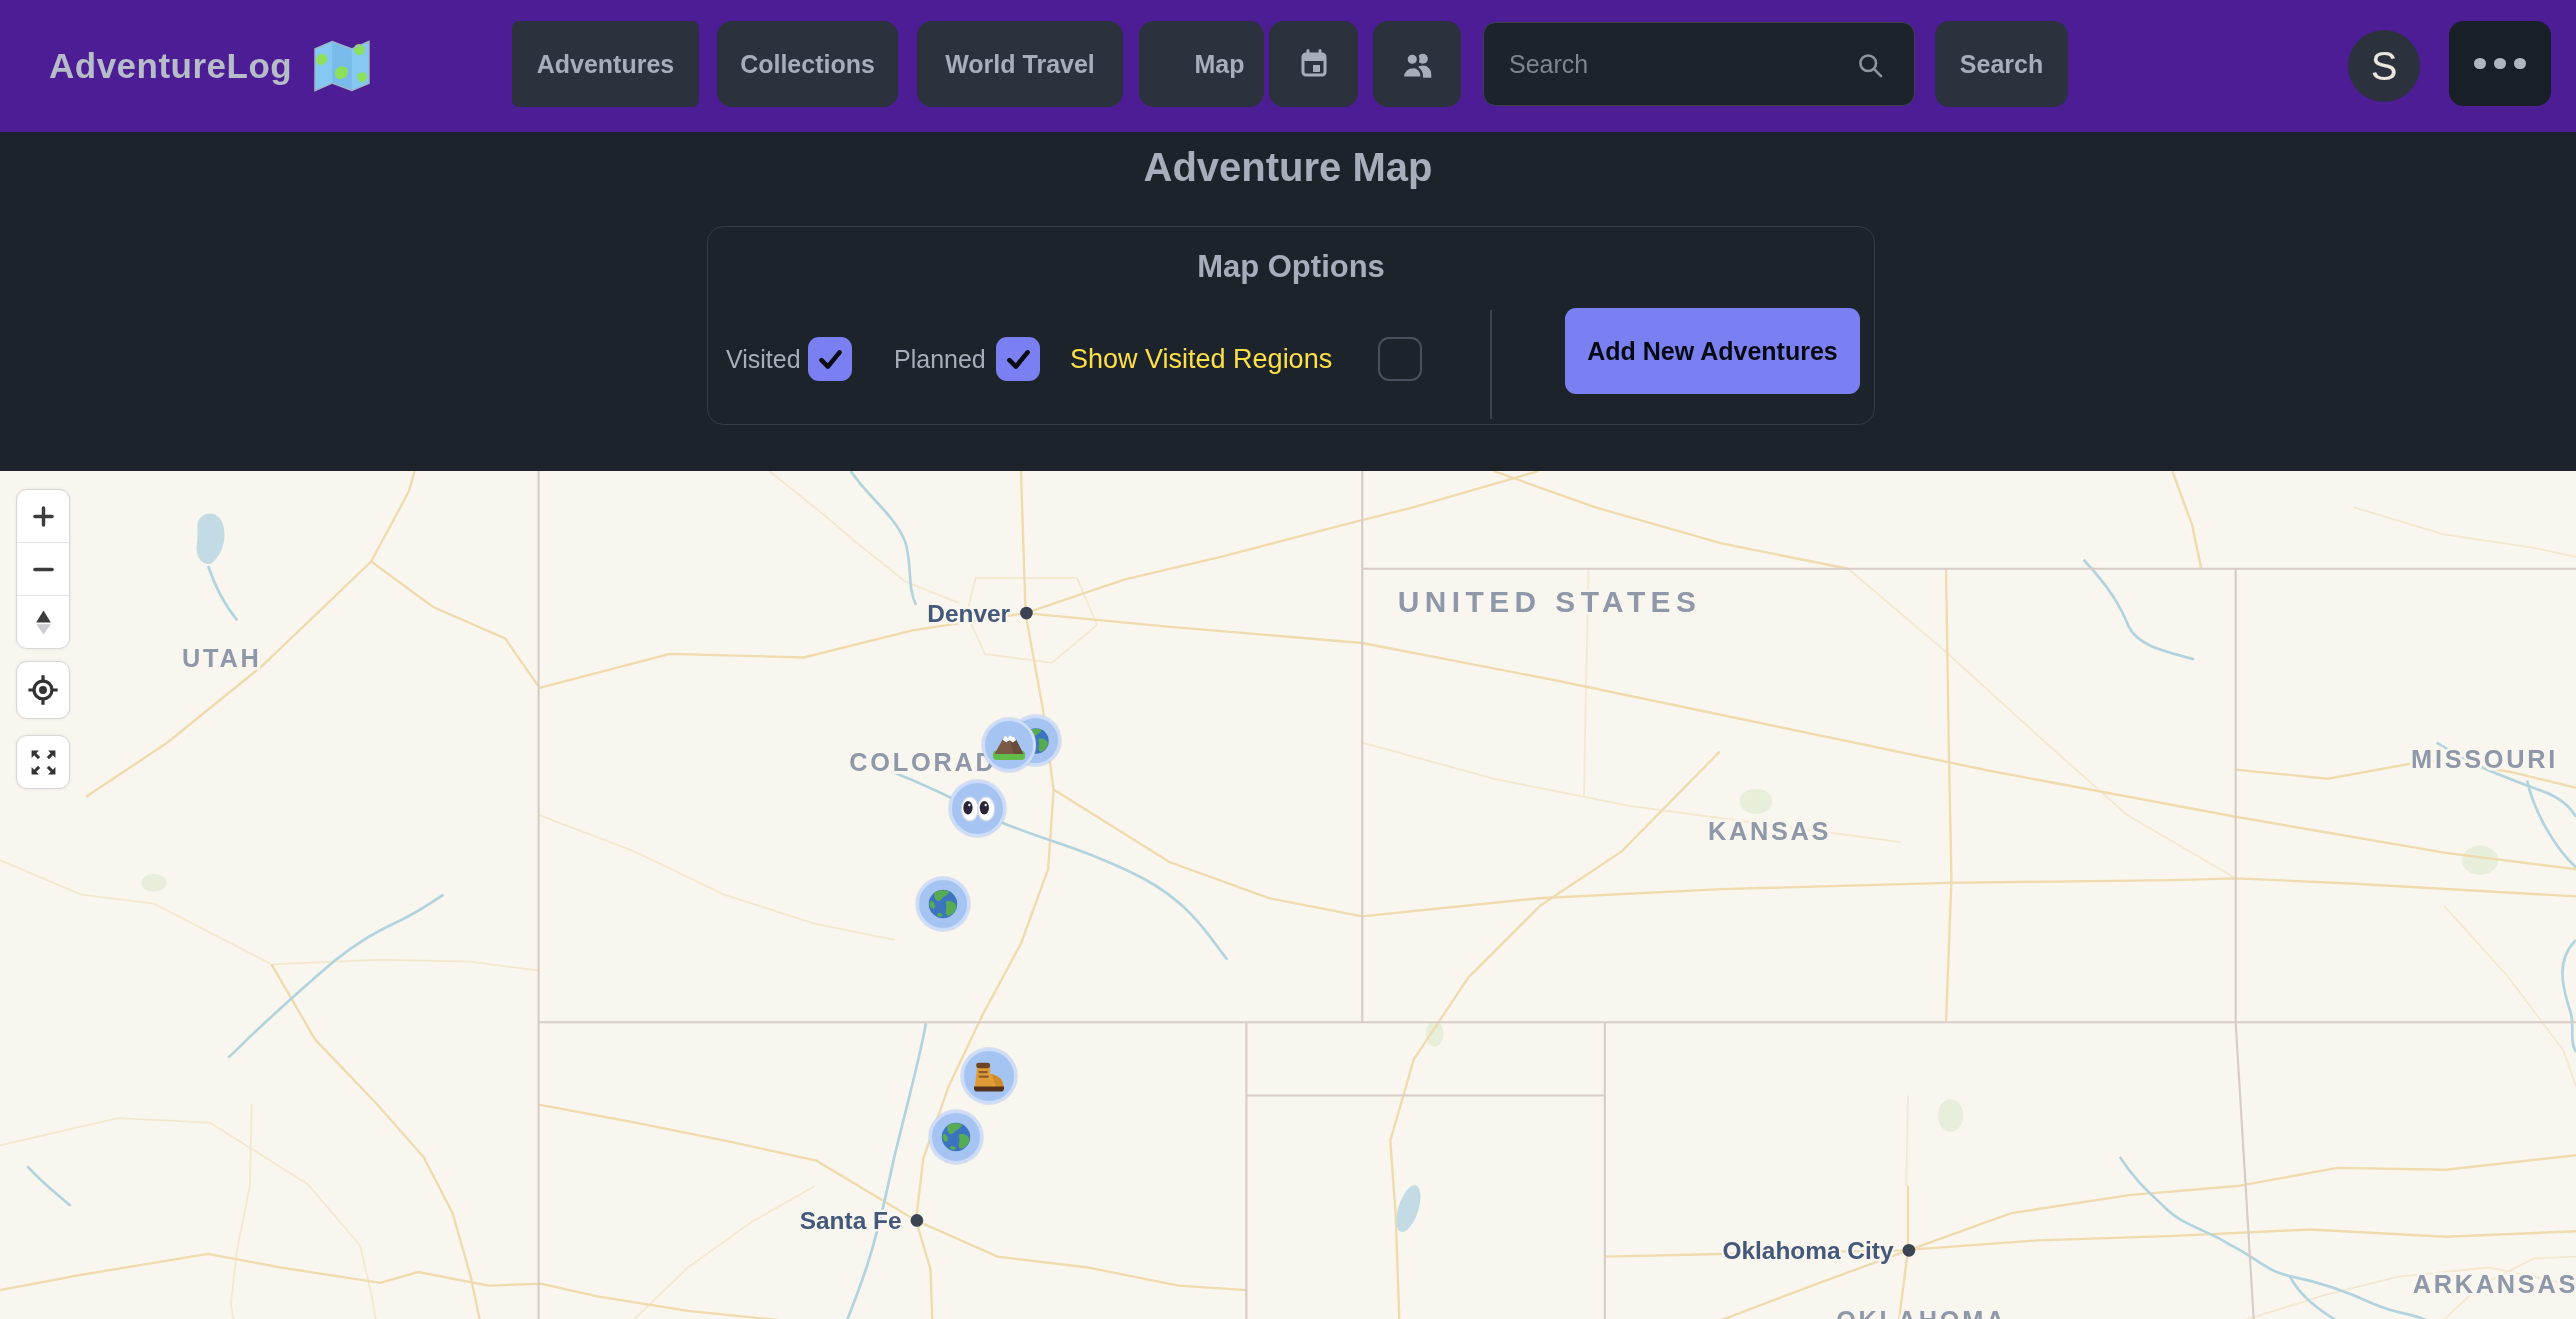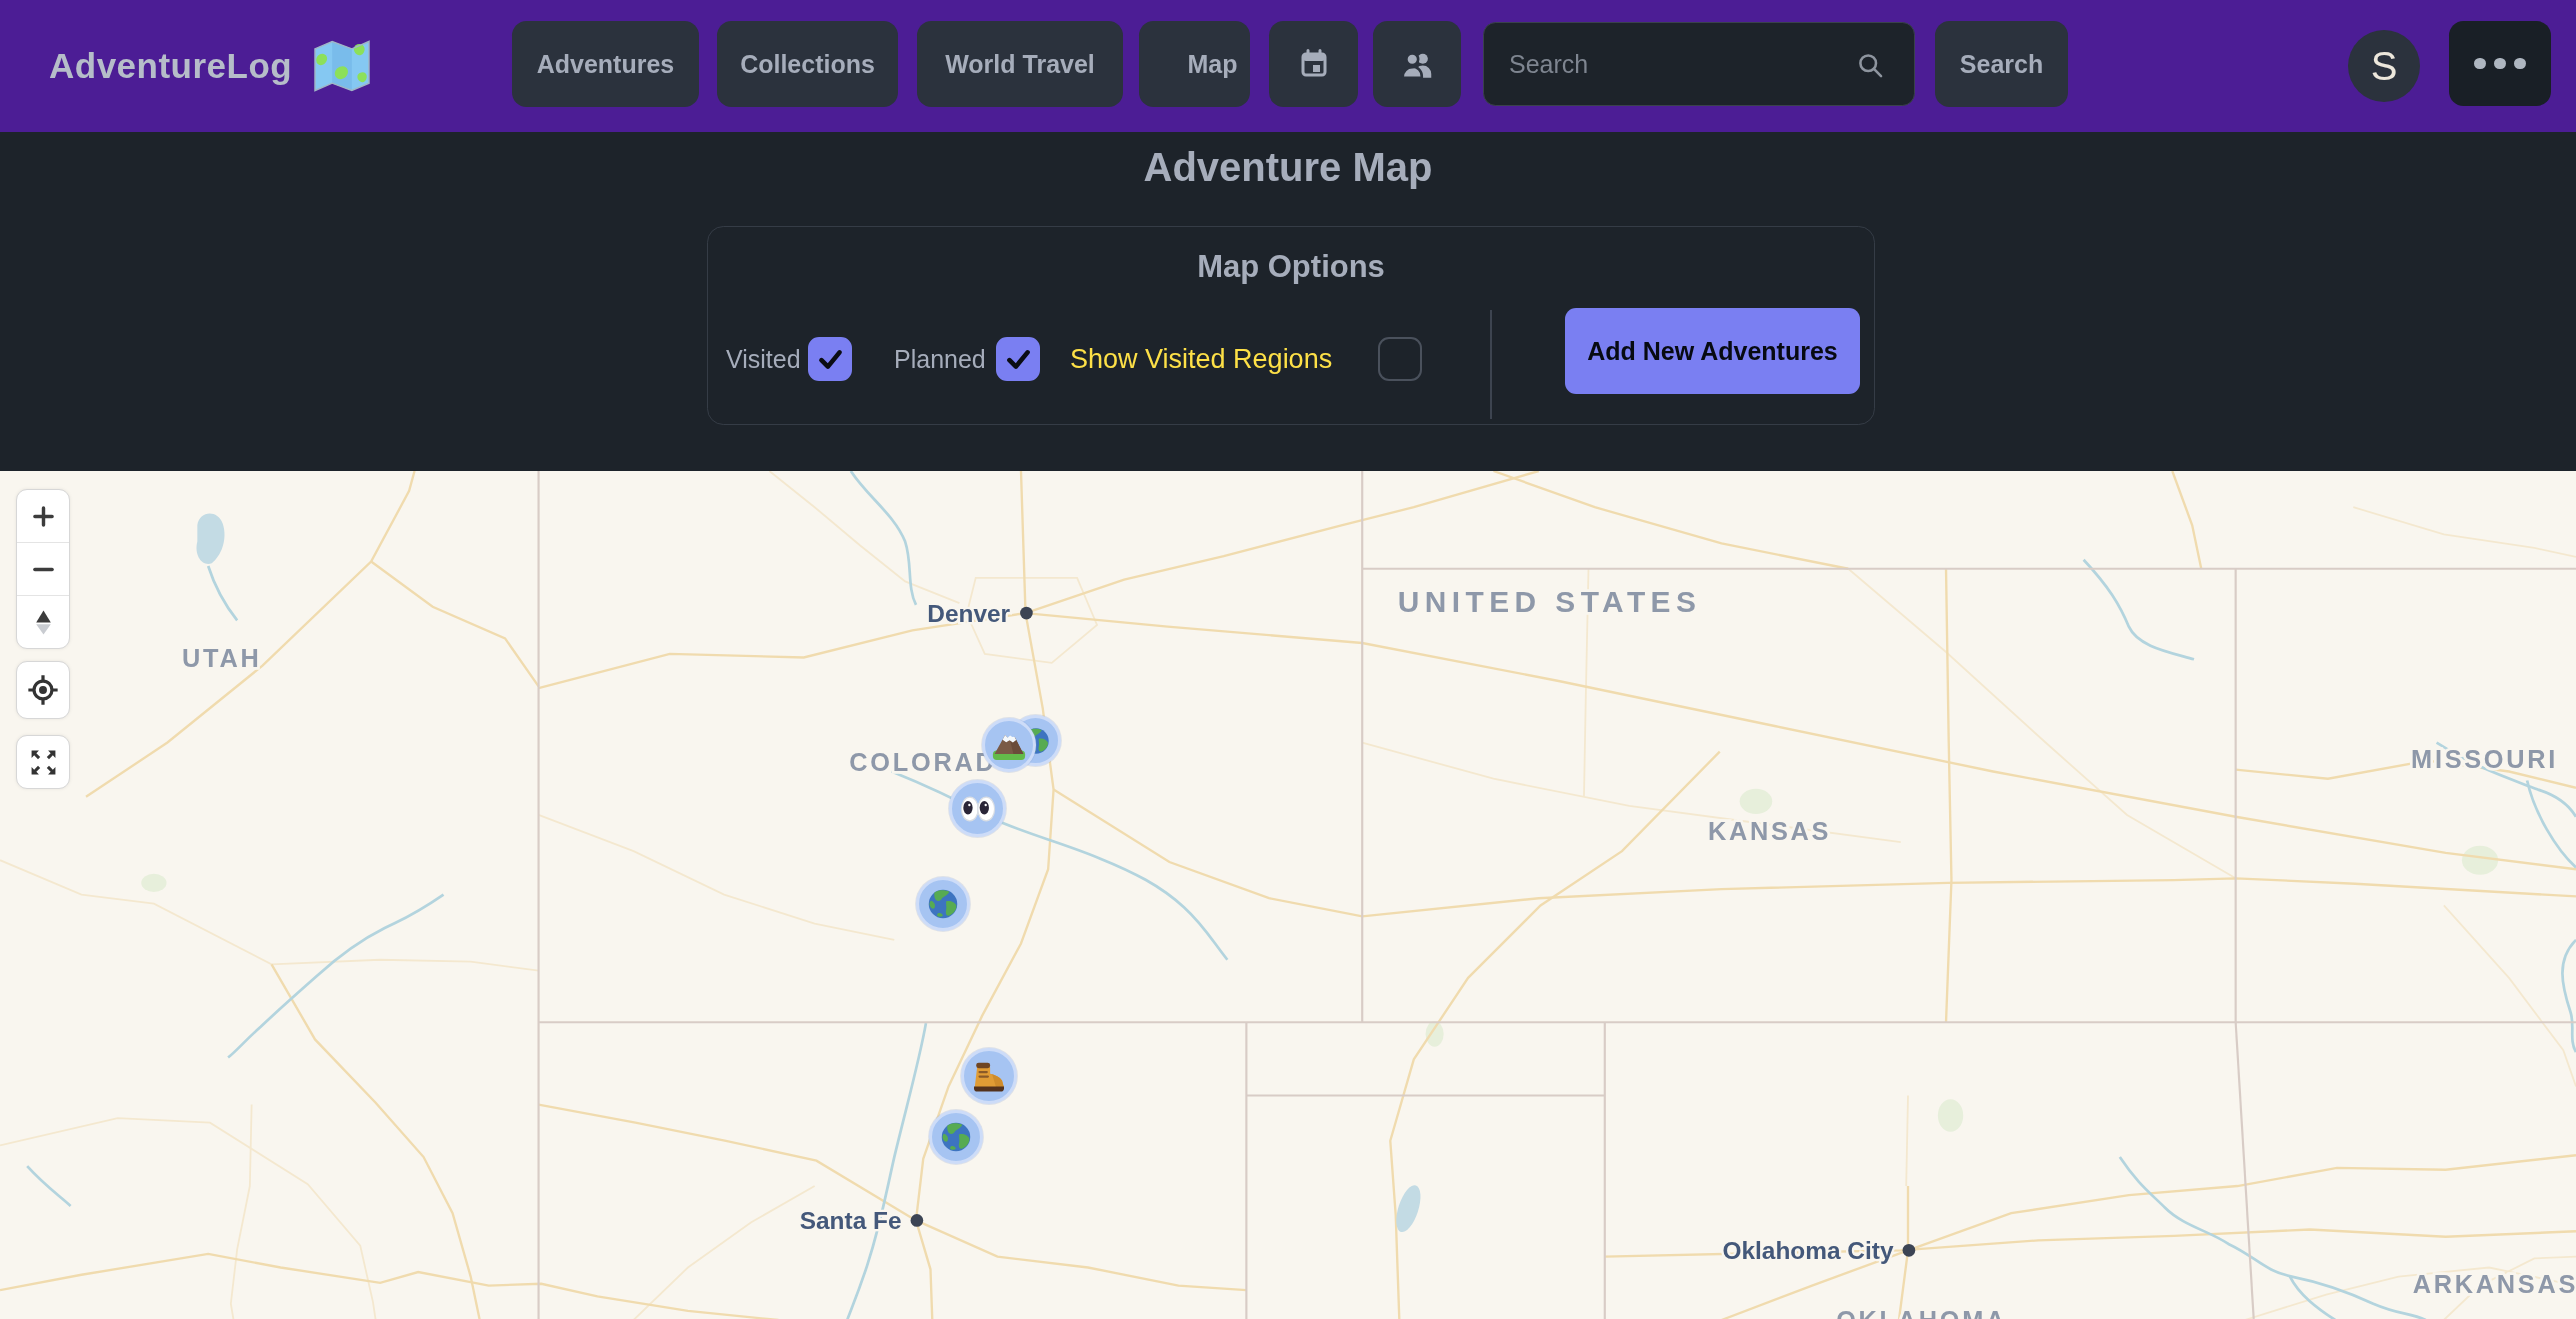--- a/index.html
+++ b/index.html
@@ -154,30 +154,30 @@
 </svg>
 
 <div class="navbar">
   <div class="logo">
     <span class="logo-text">AdventureLog</span>
     <svg width="60" height="54" viewBox="0 0 48 44">
         <use href="#sym-maplogo"></use>
       </svg>
   </div>
 
-  <div class="nav-btn" style="left:512px;width:187px;">
+  <div class="nav-btn" style="left:512px;width:187px;border-radius:7px;">
       <span>Adventures</span>
     </div>
   <div class="nav-btn" style="left:717px;width:181px;">
       <span>Collections</span>
     </div>
   <div class="nav-btn" style="left:917px;width:206px;">
       <span>World Travel</span>
     </div>
-  <div class="nav-btn" style="left:1139px;width:111px;padding-left:36px;">
+  <div class="nav-btn" style="left:1139px;width:125px;padding-left:36px;">
       <span>Map</span>
     </div>
 
   <div class="nav-btn" style="left:1269px;width:89px;">
     <svg width="36" height="36" viewBox="0 0 36 36">
         <use href="#sym-calendar"></use>
       </svg>
   </div>
   <div class="nav-btn" style="left:1373px;width:88px;">
     <svg width="38" height="38" viewBox="0 0 36 36">

